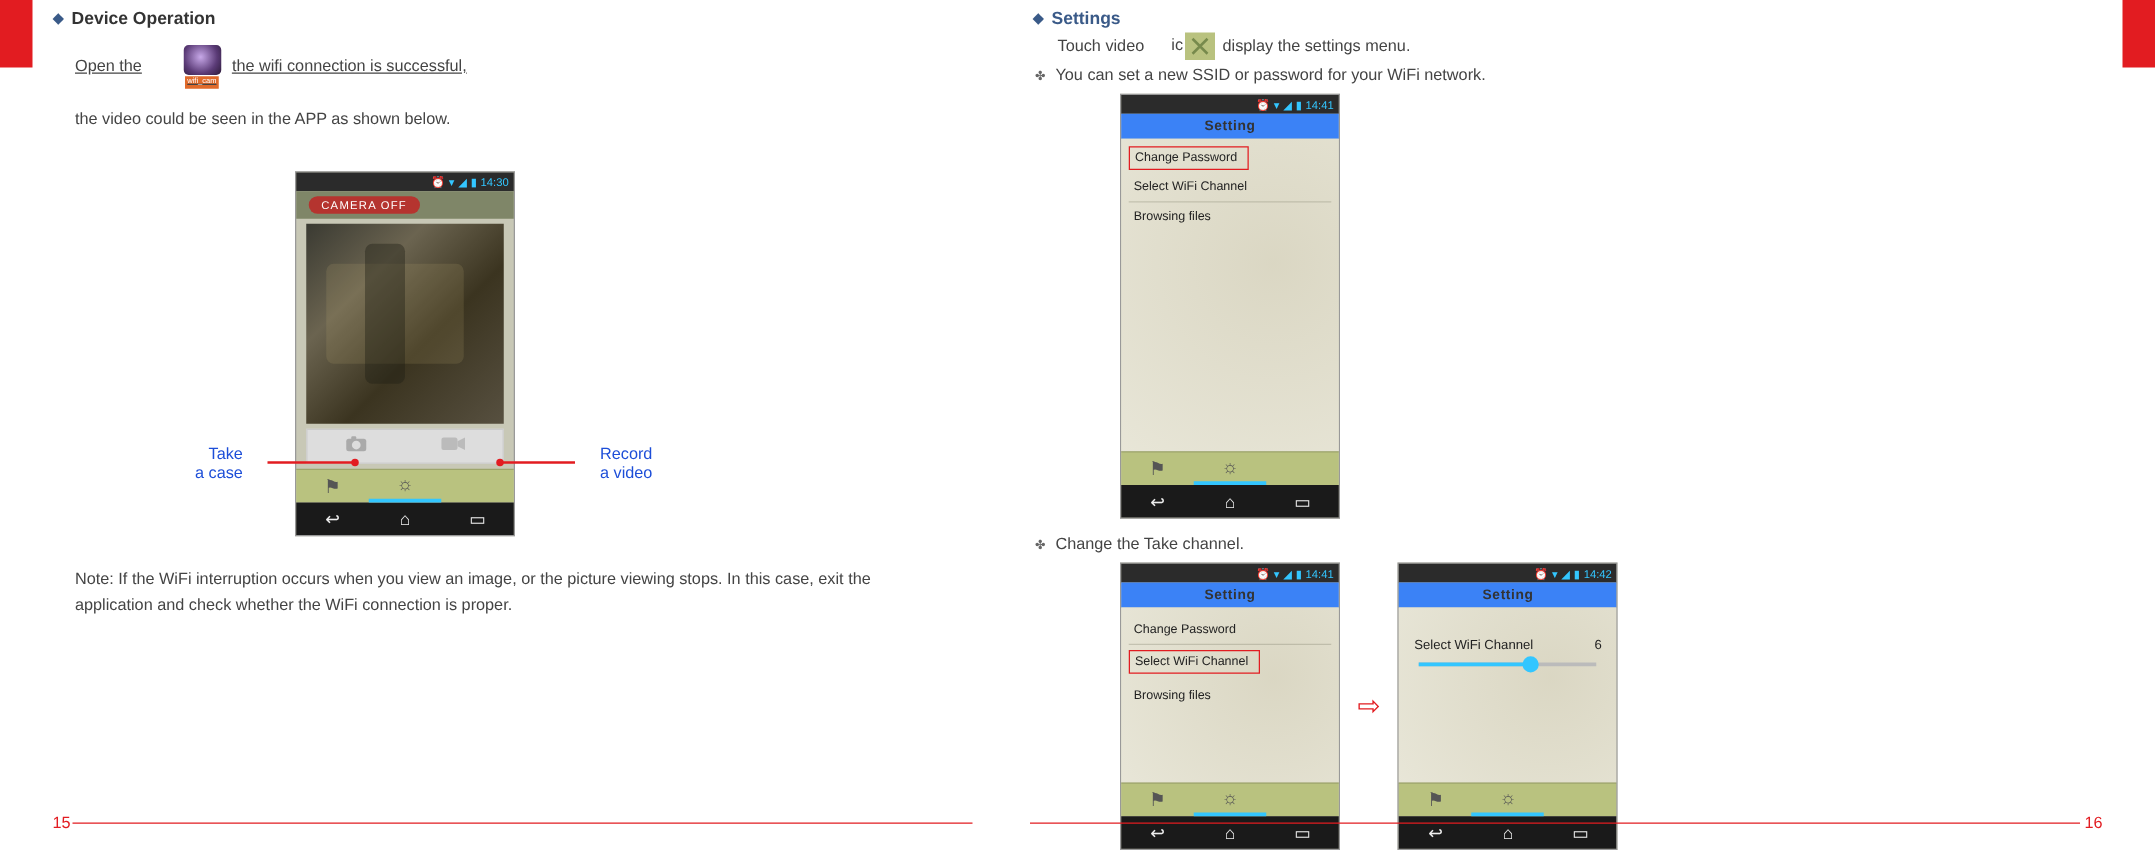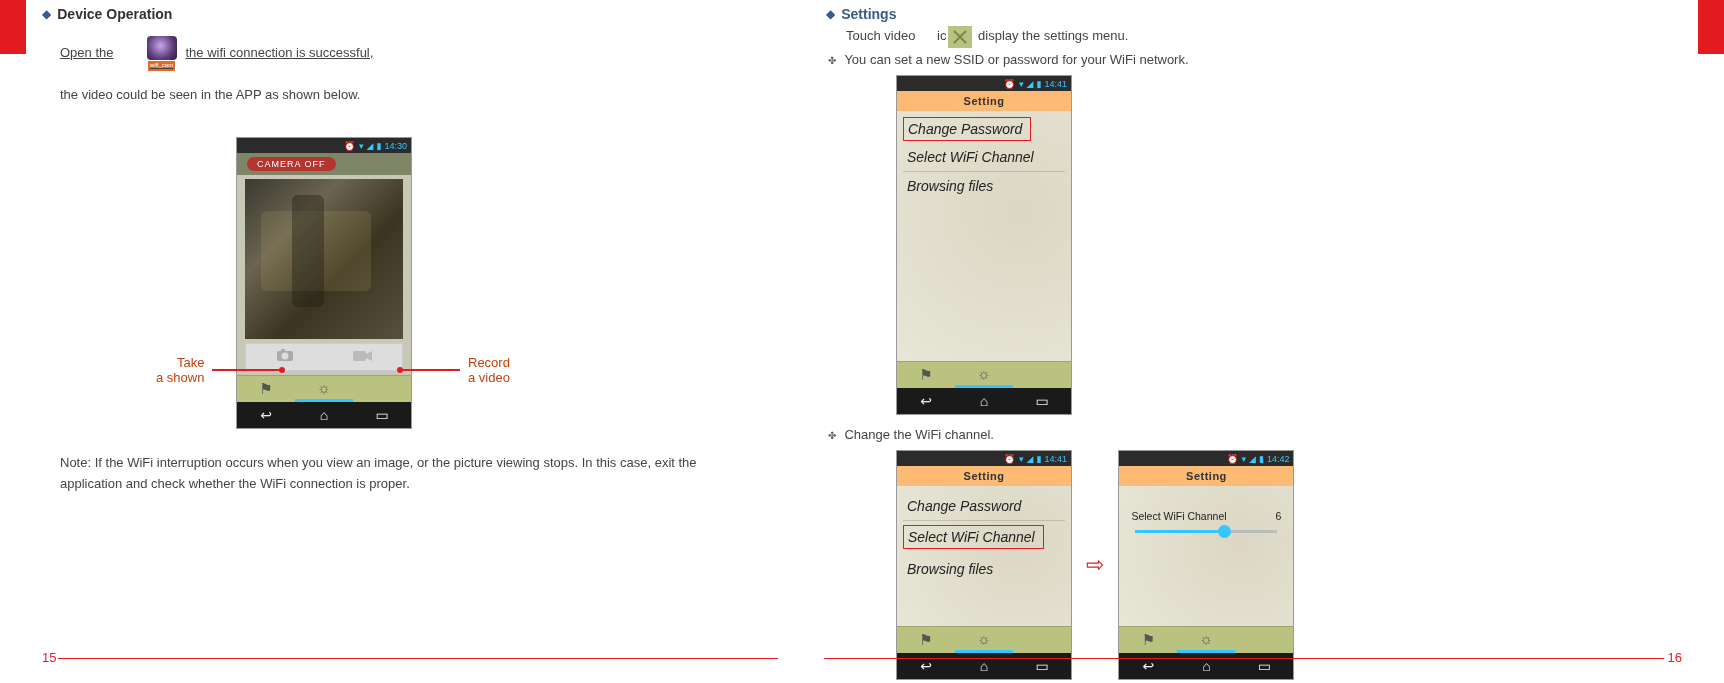--- a/index.html
+++ b/index.html
@@ -80,41 +80,40 @@
     color: #33c6ff;
     font-size: 9px;
     display: flex;
     justify-content: flex-end;
     align-items: center;
     padding: 0 4px;
     gap: 3px;
   }
   .phone .titlebar {
     height: 20px;
-    background: #fdba74;
+    background: #3b82f6;
     text-align: center;
     font-size: 11px;
     font-weight: 600;
     color: #333;
     line-height: 20px;
     letter-spacing: 0.5px;
   }
   .phone .dandelion-bg {
     height: 250px;
     background: radial-gradient(circle at 70% 40%, rgba(160,150,100,0.2), rgba(230,228,210,0.4)), #e9e7db;
     padding: 6px;
     box-sizing: border-box;
   }
   .phone .dandelion-bg.short { height: 140px; }
   .phone .setting-item {
-    font-size: 14px;
+    font-size: 10px;
     color: #222;
     padding: 6px 4px 6px 4px;
     border-bottom: 1px solid rgba(120,120,100,0.3);
-    font-style: italic;
   }
   .phone .setting-item.highlight {
     border: 1.5px solid #e21c21;
     display: inline-block;
     padding: 3px 8px 3px 4px;
     margin-bottom: 2px;
   }
   .phone .toolbar {
     height: 26px;
     background: #b9c27f;
@@ -173,22 +172,22 @@
     align-items: center;
     justify-content: space-around;
     background: #ddd;
     border: 1px solid #ccc;
   }
   .cam-btn-icon { color: #888; font-size: 16px; }
 
   
   .anno-wrap {
     position: absolute;
-    display: flex; align-items: center; gap: 8px;
-    color: #c2410c; font-size: 13px;
+    display: flex; align-items: center; gap: 20px;
+    color: #1d4ed8; font-size: 13px;
   }
   .anno-line {
     height: 2px; background: #e21c21; position: relative;
   }
   .anno-line::after {
     content: ''; position: absolute; width: 6px; height: 6px;
     background: #e21c21; border-radius: 50%;
   }
   .anno-line.right-dot::after { right: -3px; top: -2px; }
   .anno-line.left-dot::after { left: -3px; top: -2px; }
@@ -306,21 +305,21 @@
         <div>↩</div>
         <div>⌂</div>
         <div>▭</div>
       </div>
     </div>
 
     
     <div class="anno-wrap" style="left:-80px; top:218px;">
       <div style="text-align:right;">
         <div>Take</div>
-        <div>a shown</div>
+        <div>a case</div>
       </div>
       <div class="anno-line right-dot" style="width:70px;"></div>
     </div>
     <div class="anno-wrap" style="left:164px; top:218px;">
       <div class="anno-line left-dot" style="width:60px;"></div>
       <div>
         <div>Record</div>
         <div>a video</div>
       </div>
     </div>
@@ -377,21 +376,21 @@
       <div class="navbar">
         <div>↩</div>
         <div>⌂</div>
         <div>▭</div>
       </div>
     </div>
   </div>
 
   <div class="sub-bullet" style="margin:12px 0 0 4px;">
     <span class="su-bullet-sym">✤</span>
-    <span>Change the WiFi channel.</span>
+    <span>Change the Take channel.</span>
   </div>
 
   <div style="margin:8px 0 0 72px; display:flex; align-items:center; gap:14px;">
     <div class="phone">
       <div class="statusbar">
         <span>⏰</span>
         <span>▾</span>
         <span>◢</span>
         <span>▮</span>
         <span>14:41</span>

